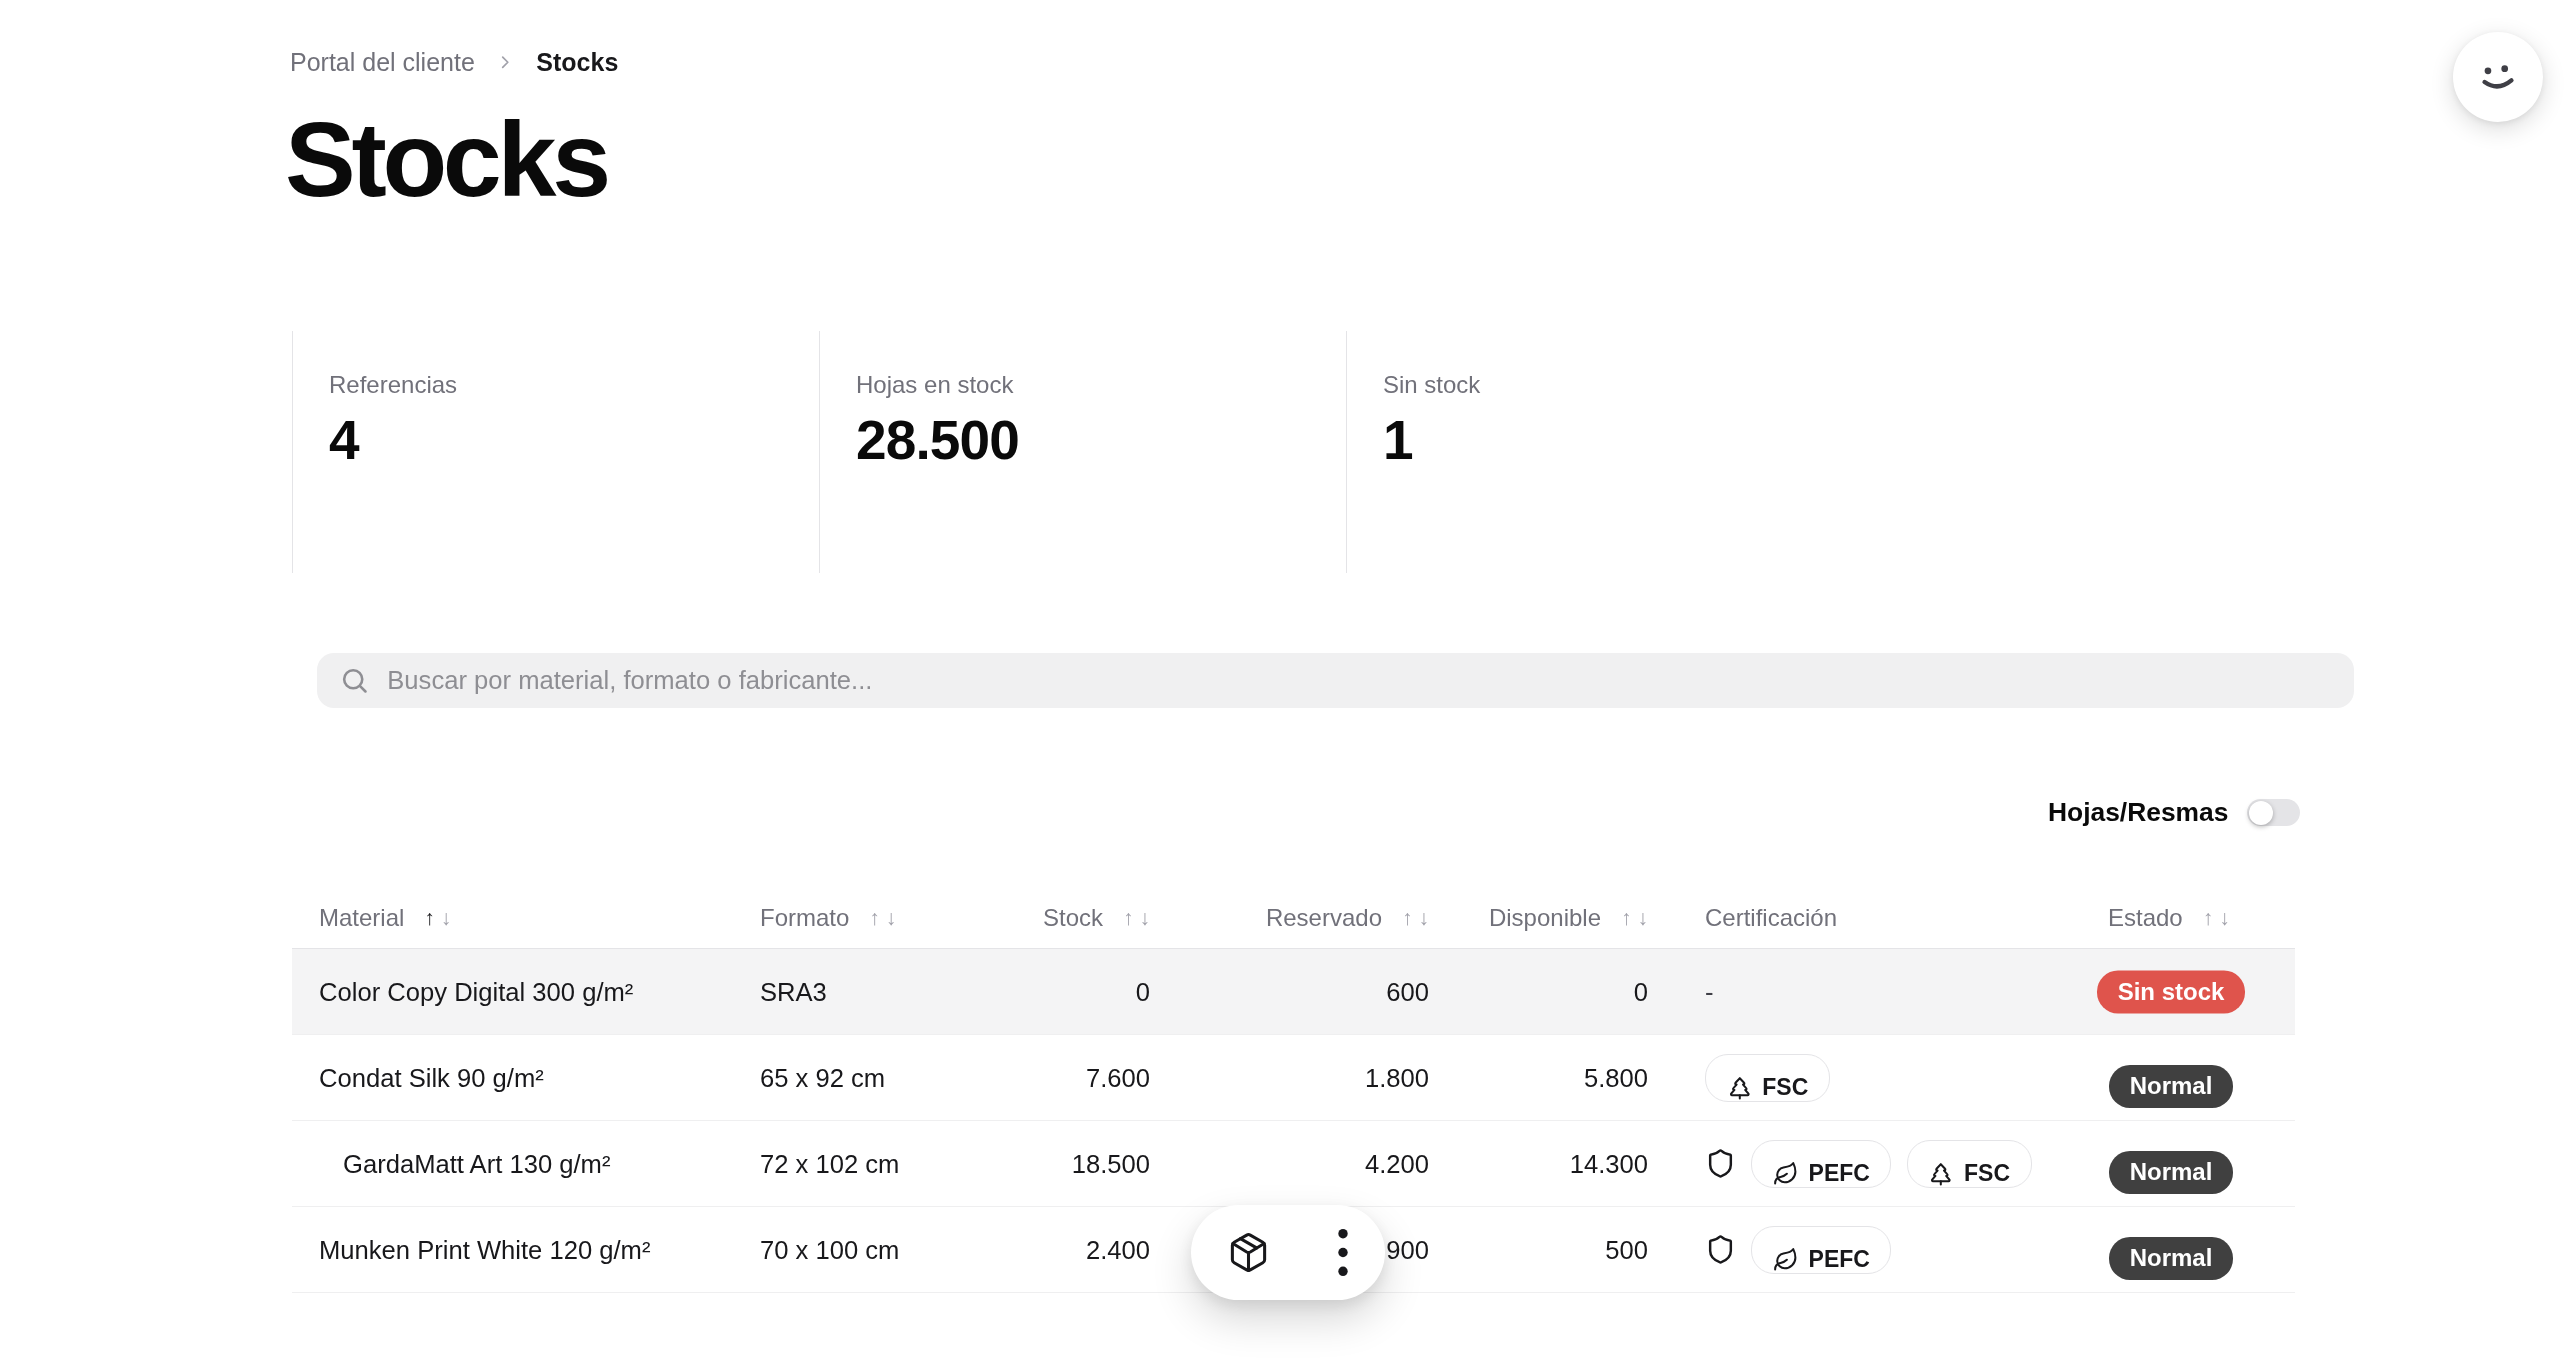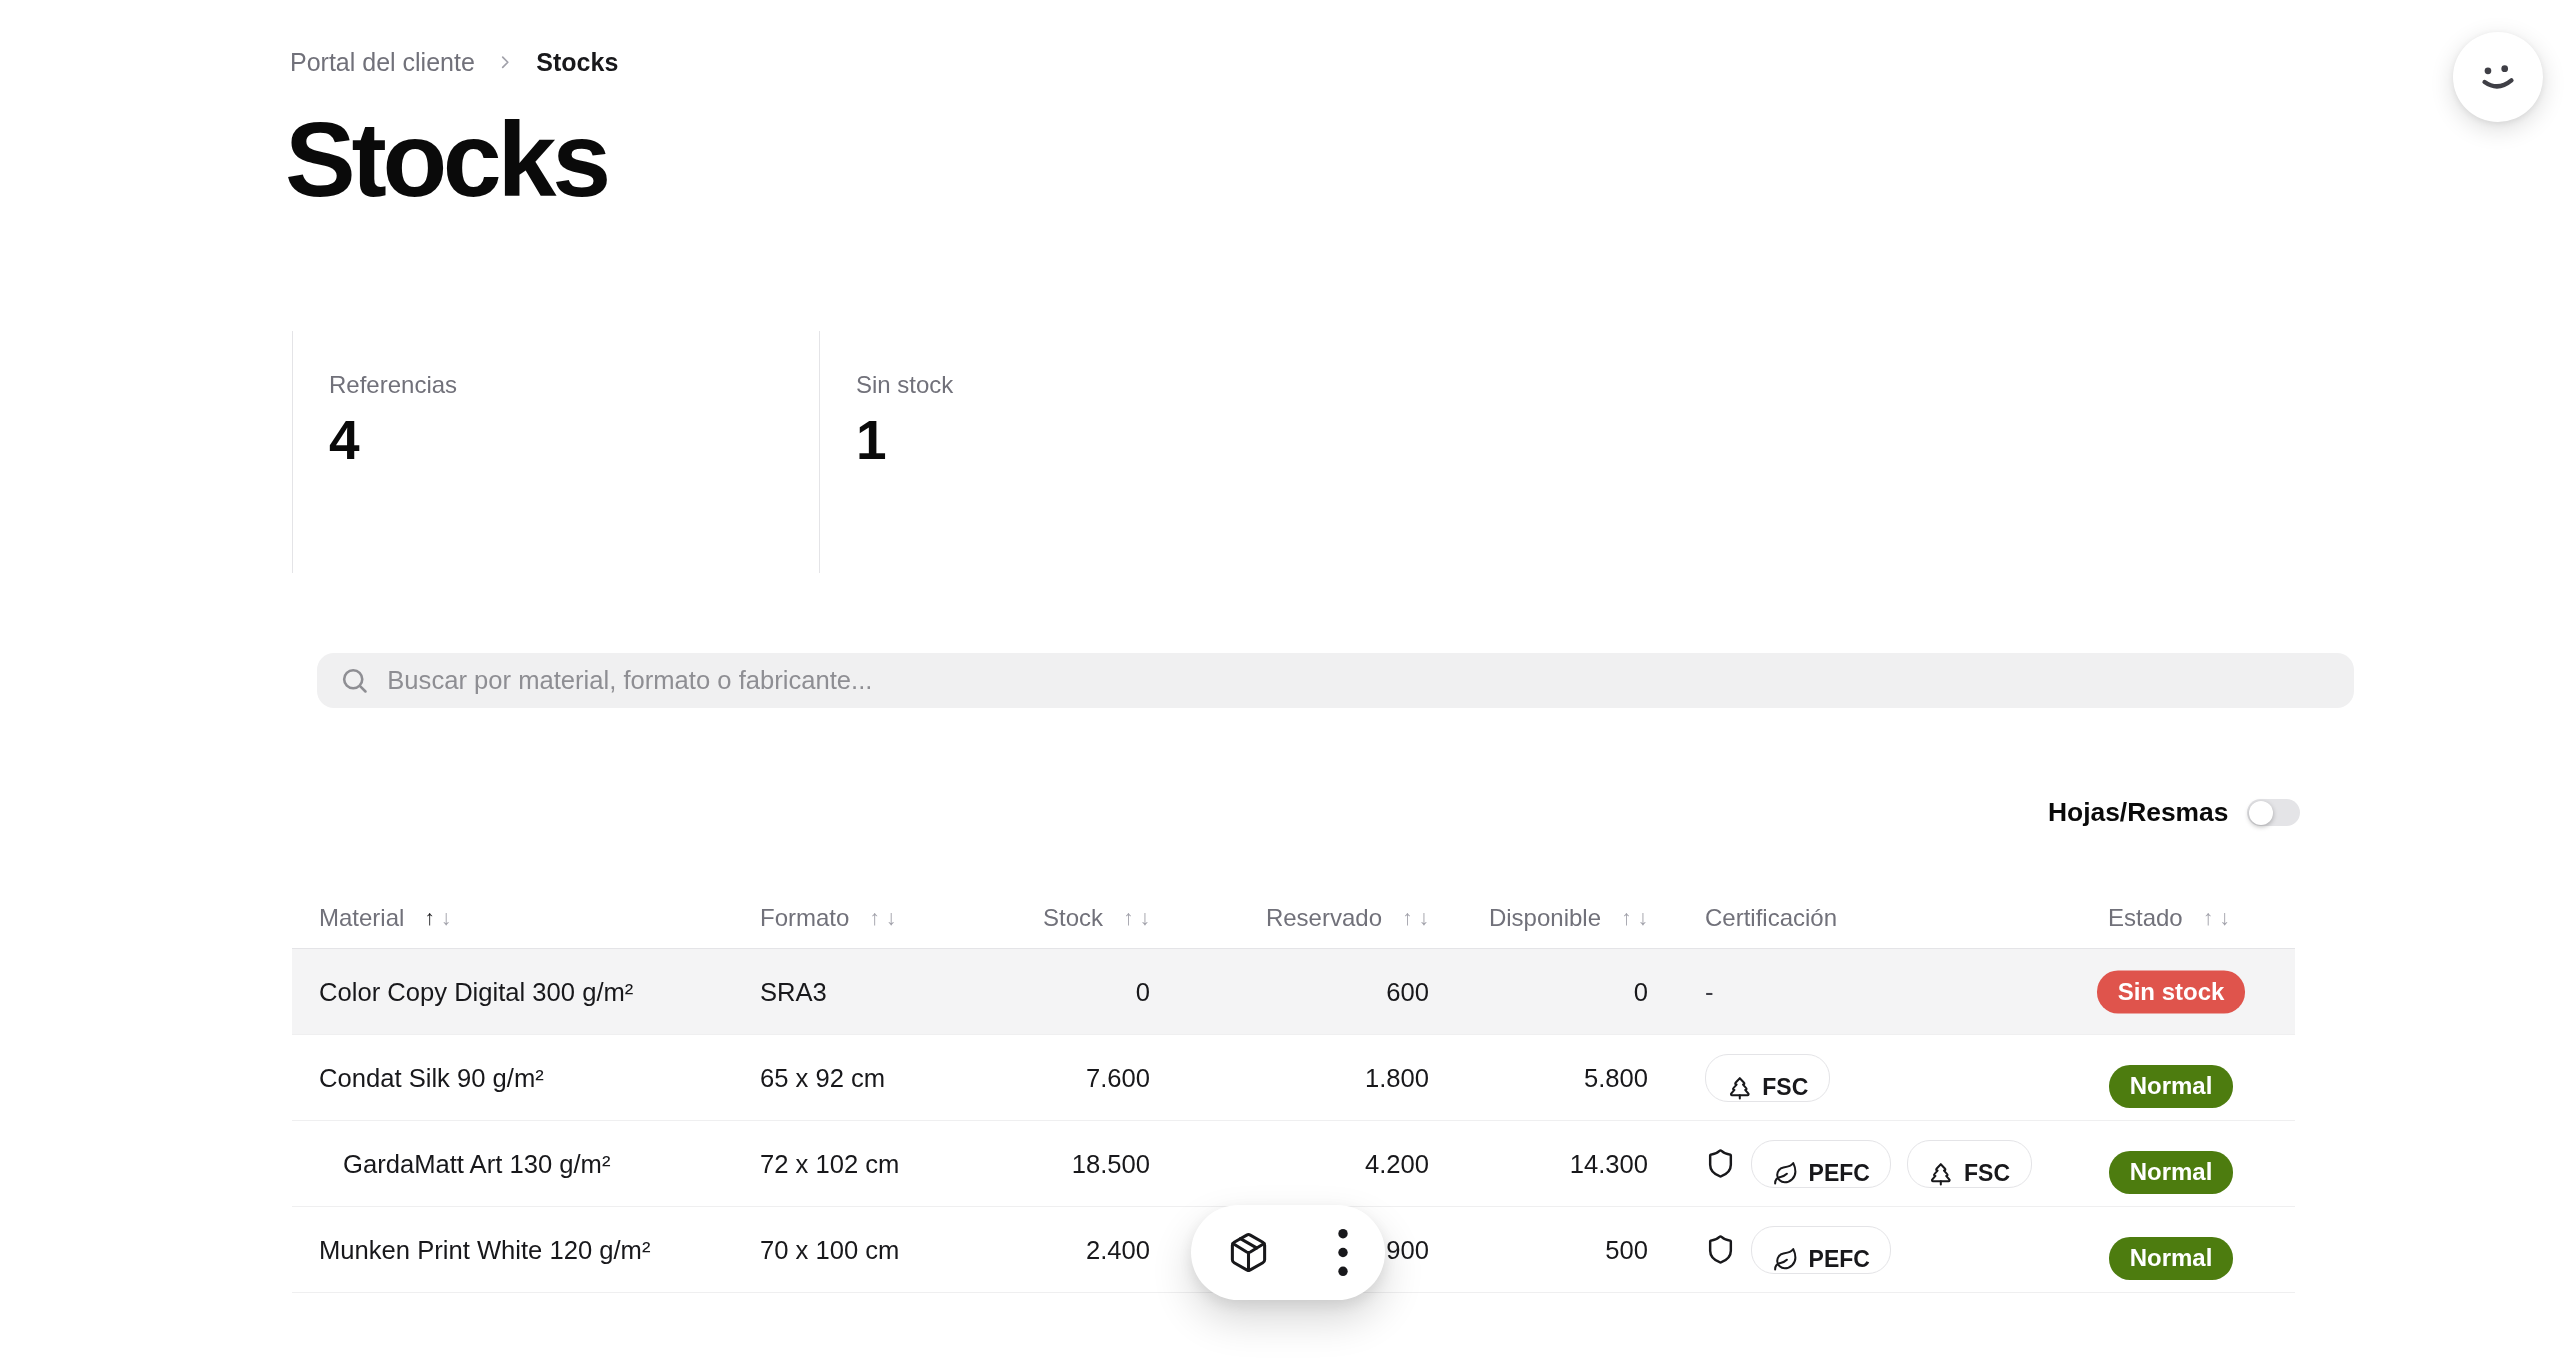--- a/index.html
+++ b/index.html
@@ -43,21 +43,21 @@
   .tr.highlight { background:#f4f4f5; }
   .td { position:absolute; top:50%; transform:translateY(-50%); font-size:25.6px; color:#18181b; white-space:nowrap; }
   .td.right { text-align:right; }
   .cert-cell { display:flex; align-items:center; gap:15.3px; }
   .cert-pill { display:flex; align-items:flex-end; gap:10.2px; height:46px; padding:0 20.5px; border:1.7px solid #e4e4e7; border-radius:23px; background:#fff; font-size:23px; font-weight:700; color:#18181b; }
   .cert-dash { color:#3f3f46; }
   .shield-wrap { display:flex; align-items:center; }
   .estado-cell { display:flex; justify-content:center; width:126px; }
   .badge { display:flex; align-items:center; height:43px; padding:0 20.5px; border-radius:21px; font-size:24px; font-weight:700; color:#fff; white-space:nowrap; }
   .badge.sin-stock { background:#df544c; }
-  .badge.normal { background:#4d7c0f;margin-top:17px; }
+  .badge.normal { background:#404040;margin-top:17px; }
   
   .fab { position:absolute; left:1191px; top:1205px; width:194px; height:95px; border-radius:51px; background:#fff; z-index:6;
     box-shadow:0 19px 41px rgba(0,0,0,.16), 0 5.1px 13.6px rgba(0,0,0,.08); display:flex; align-items:center; justify-content:space-between; box-sizing:border-box; padding:0 36px; }
   .fab-btn { display:flex; align-items:center; justify-content:center; cursor:pointer; background:none; border:none; padding:0; }
   svg { display:block; }
 </style>
 </head>
 <body>
 
 <div class="canvas">
@@ -81,20 +81,24 @@
         <circle cx="64" cy="37" r="6" fill="#3f3f46"></circle>
         <path d="M28 61 Q52 78 76 58" stroke="#3f3f46" stroke-width="8" stroke-linecap="round" fill="none"></path>
       </svg>
     </span>
   </div>
 
   <section class="stats">
     <div class="stat-card">
       <div class="stat-label">Referencias</div>
       <div class="stat-value">4</div>
+    </div>
+    <div class="stat-card">
+      <div class="stat-label">Hojas en stock</div>
+      <div class="stat-value">28.500</div>
     </div>
     <div class="stat-card">
       <div class="stat-label">Sin stock</div>
       <div class="stat-value">1</div>
     </div>
   </section>
 
   <div class="search-bar">
     <span>
       <svg width="31" height="31" viewBox="0 0 24 24" fill="none" stroke="#8e8e93" stroke-width="2" stroke-linecap="round">

